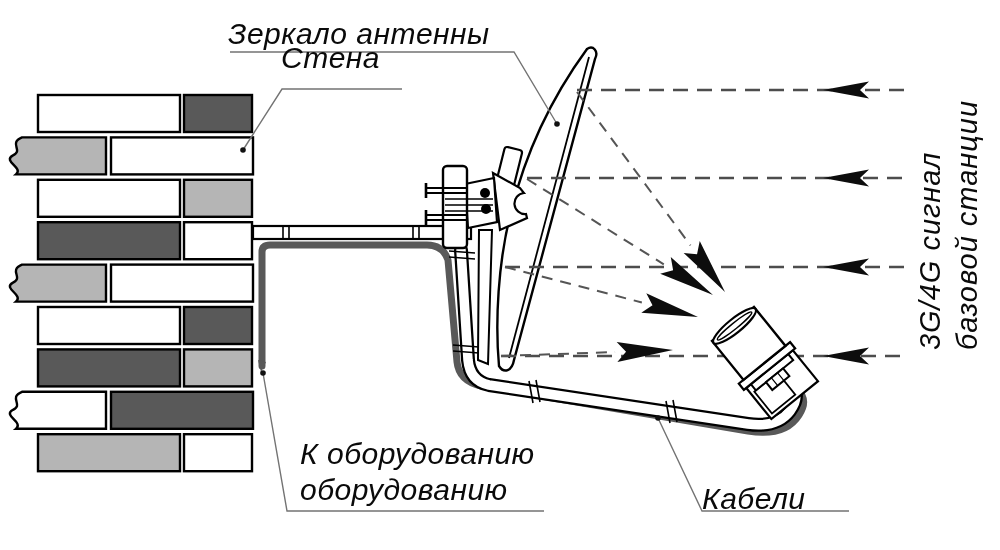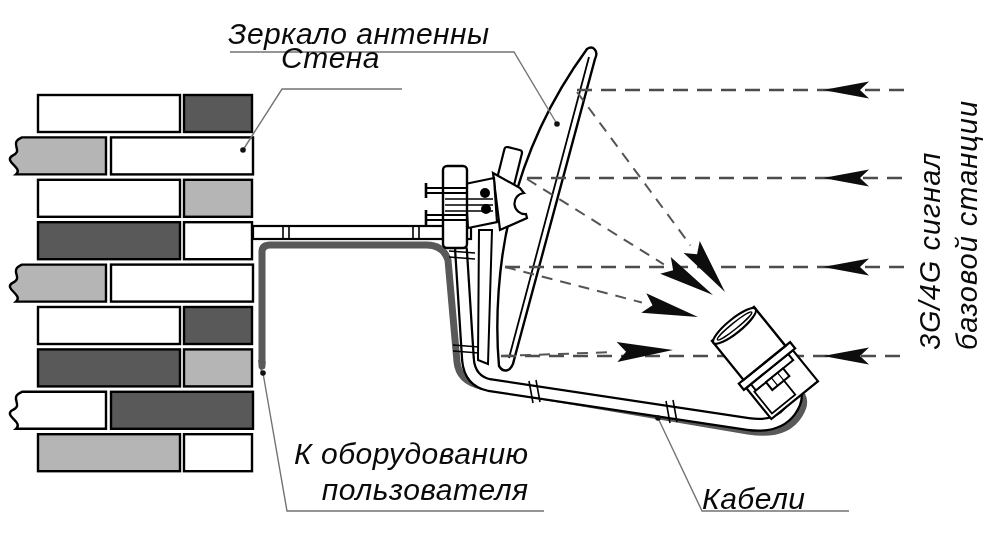--- a/index.html
+++ b/index.html
@@ -130,23 +130,23 @@
 </svg>
 
 <div class="lbl center" style="left:228px;top:16px;width:288px;">
   <span>Зеркало антенны</span>
 </div>
 
 <div class="lbl center" style="left:281px;top:40px;width:122px;">
   <span>Стена</span>
 </div>
 
-<div class="lbl" style="left:294px;top:436px;text-align:right;">
+<div class="lbl" style="left:300px;top:436px;">
   <div>К оборудованию</div>
-  <div>пользователя</div>
+  <div>оборудованию</div>
 </div>
 
 <div class="lbl center" style="left:702px;top:474px;width:148px;margin-top:7px;">
   <span>Кабели</span>
 </div>
 
 <div class="vlabel">
   <div class="inner">
     <div>3G/4G сигнал</div>
     <div>базовой станции</div>

